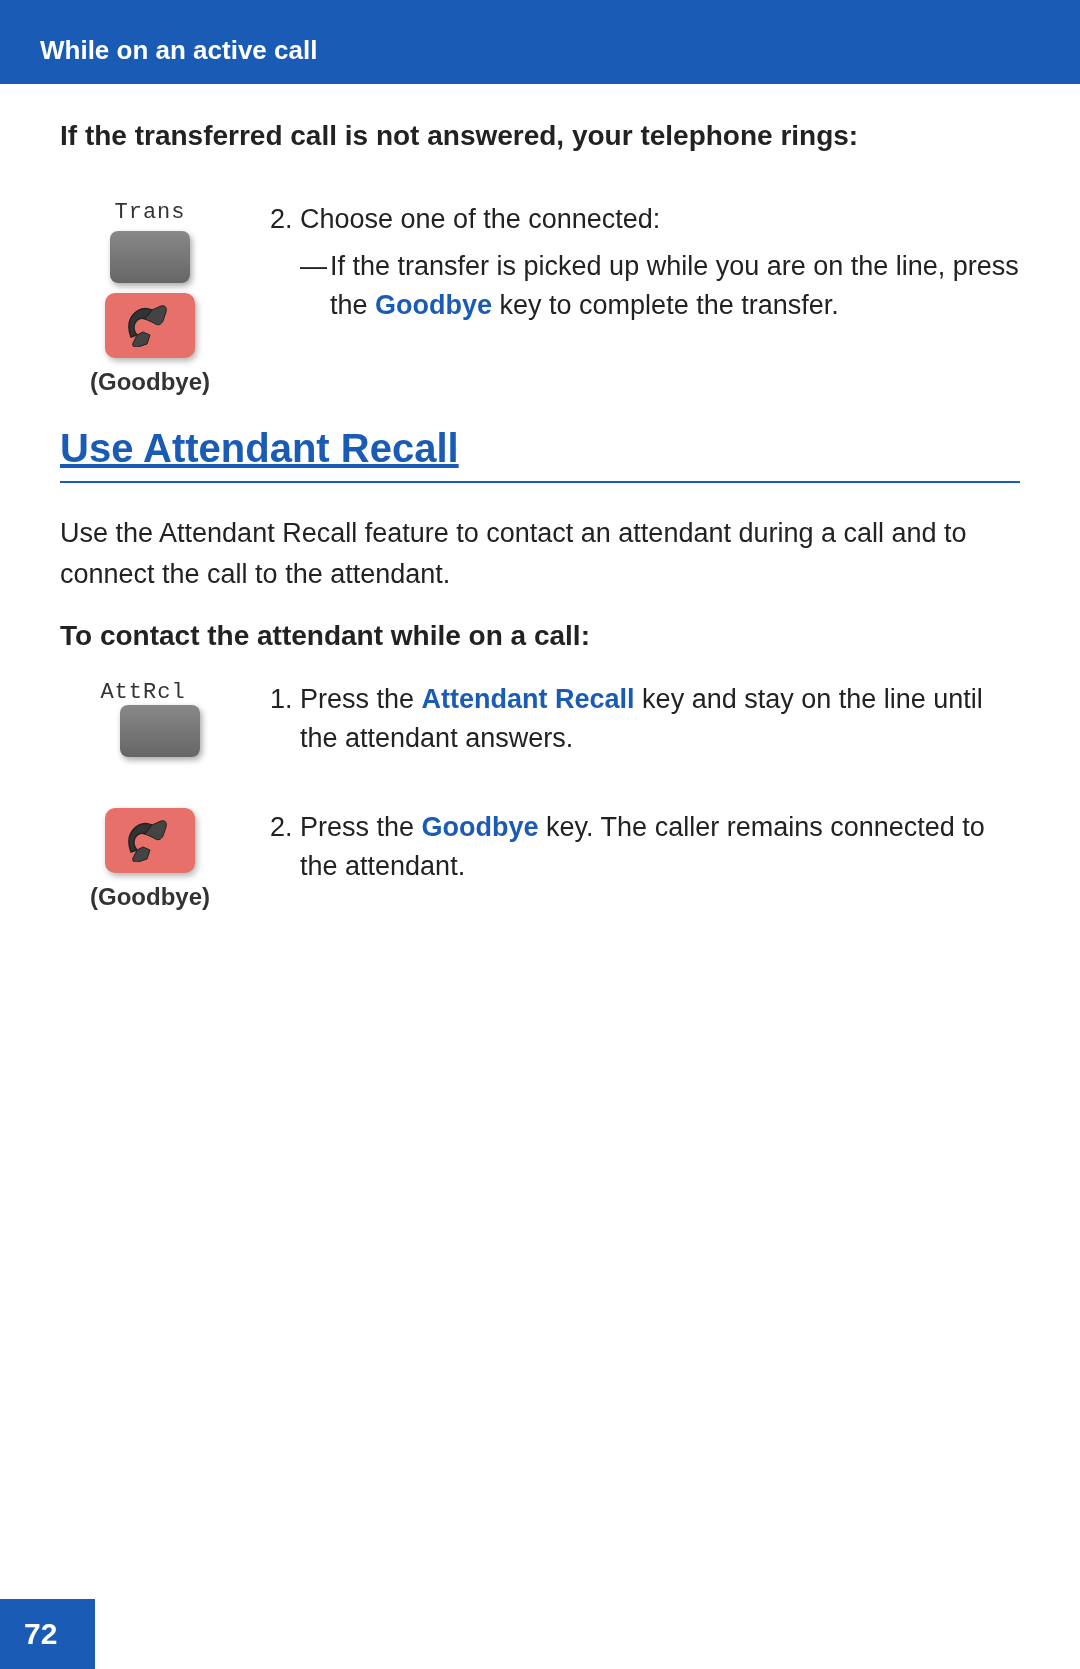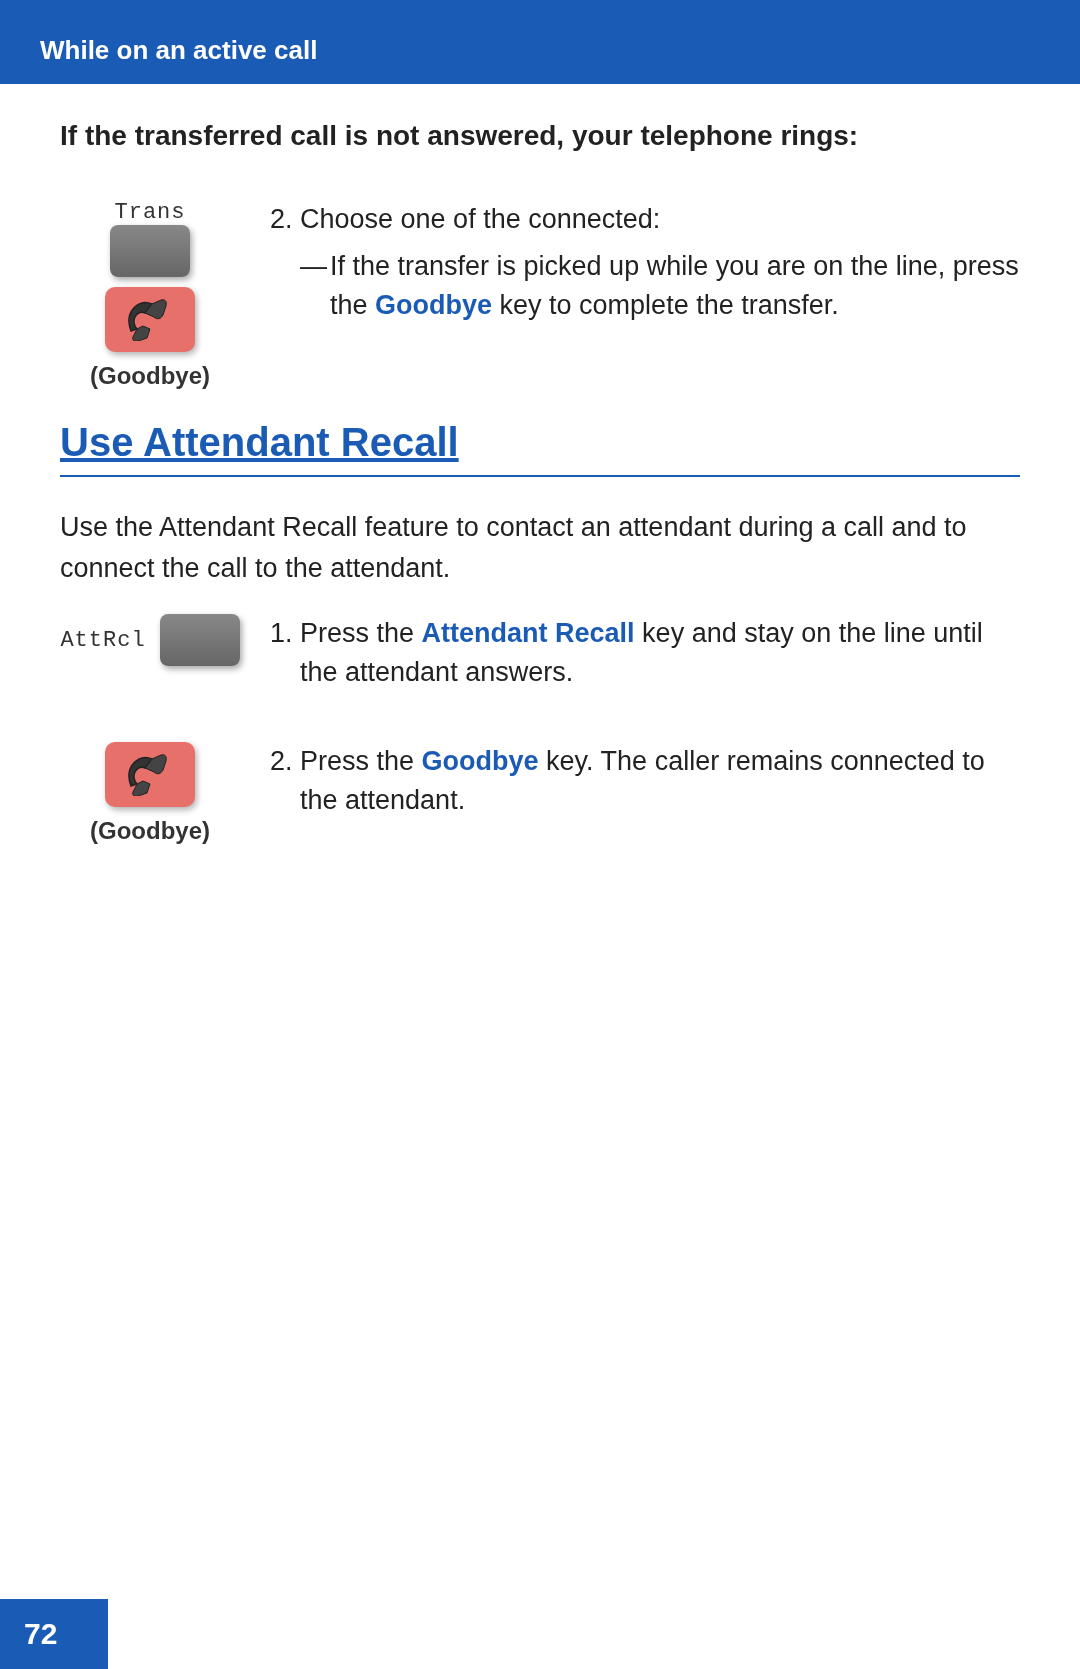--- a/index.html
+++ b/index.html
@@ -85,20 +85,21 @@
     .dash-list li::before {
       content: '—';
       position: absolute;
       left: 0;
     }
 
     
     .trans-label {
       font-size: 22px;
       color: #333;
+      margin-bottom: 6px;
       font-family: 'Courier New', monospace;
       letter-spacing: 1px;
     }
     .key-button-gray {
       width: 80px;
       height: 52px;
       background: linear-gradient(180deg, #888 0%, #666 100%);
       border-radius: 8px;
       box-shadow: 2px 3px 6px rgba(0,0,0,0.35);
       margin-bottom: 10px;
@@ -168,32 +169,32 @@
       background: linear-gradient(180deg, #888 0%, #666 100%);
       border-radius: 8px;
       box-shadow: 2px 3px 6px rgba(0,0,0,0.35);
     }
 
     
     .footer {
       position: absolute;
       bottom: 0;
       left: 0;
-      width: 108px;
+      width: 95px;
       background: #1a5bb5;
       color: #ffffff;
       font-weight: bold;
       font-size: 30px;
       padding: 18px 24px;
     }
 
     .attrcl-row {
       display: flex;
-      flex-direction: row;
-      align-items: flex-start;
+      flex-direction: column;
+      align-items: flex-end;
       margin-bottom: 0;
     }
 
     
     .handset-svg {
       display: block;
     }
   </style>
 </head>
 <body>
@@ -235,20 +236,21 @@
     </div>
   </div>
 
   <div style="margin-top: 30px; margin-bottom: 0;">
     <div class="section-title">Use Attendant Recall</div>
     <hr class="section-divider">
   </div>
 
   <div class="section-body">Use the Attendant Recall feature to contact an attendant during a call and to connect the call to the attendant.</div>
 
+  <div class="subsection-heading">To contact the attendant while on a call:</div>
 
   <div class="instruction-row">
     <div class="icon-col">
       <div class="attrcl-row">
         <span class="attrcl-label">AttRcl</span>
         <div class="key-button-blue-gray"></div>
       </div>
     </div>
     <div class="text-col">
       <ol start="1">

